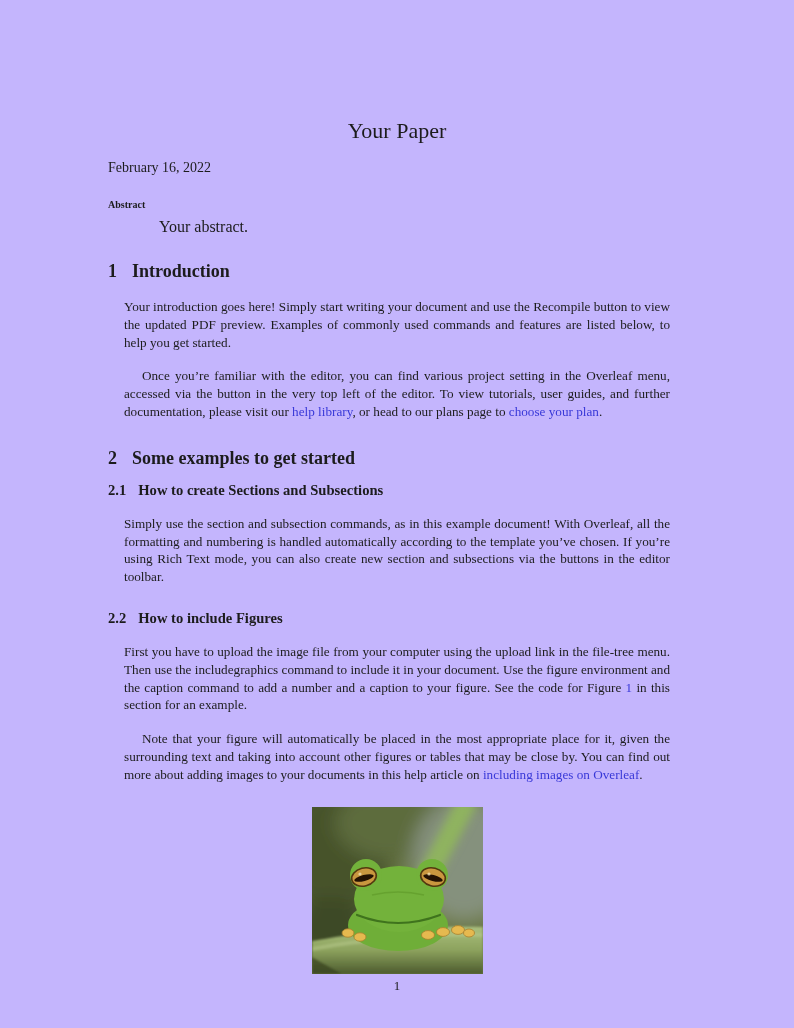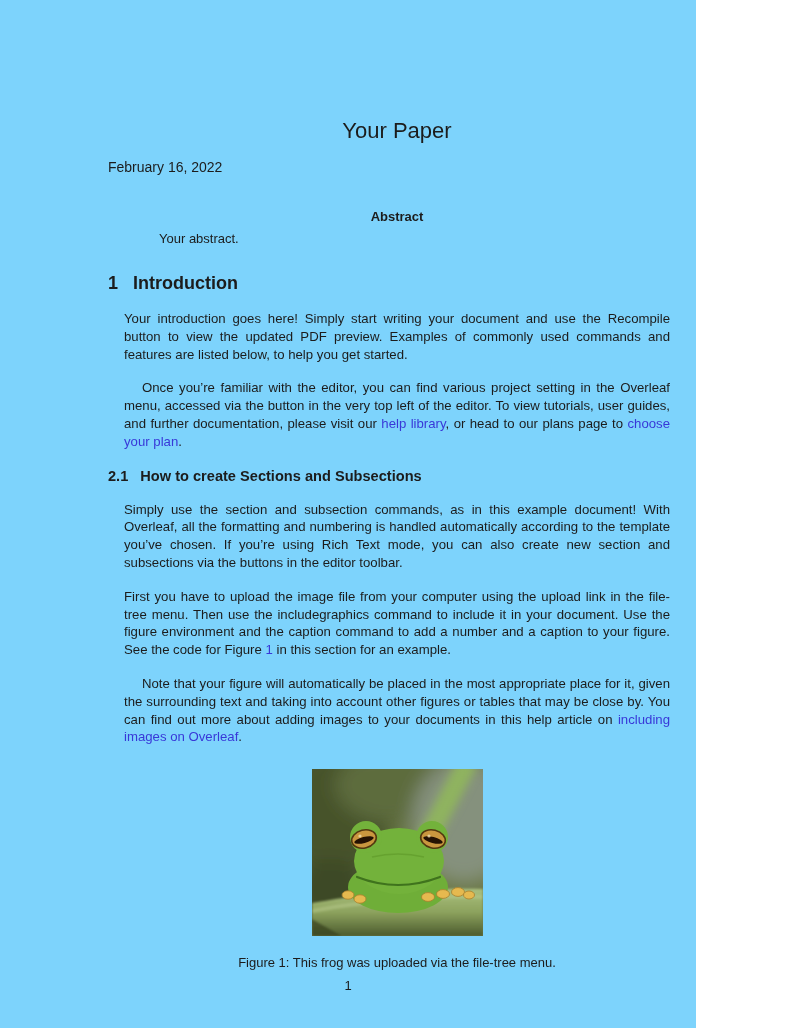--- a/index.html
+++ b/index.html
@@ -2,25 +2,25 @@
 <html><head>
 <meta charset="utf-8">
 <style>
   html, body {
     margin: 0;
     padding: 0;
     background: #ffffff;
   }
   .page {
     position: relative;
-    width: 696px;
+    width: 794px;
     height: 1028px;
-    background: #7dd3fc;
+    background: #c4b5fd;
     overflow: hidden;
-    font-family: Liberation Sans, sans-serif;
+    font-family: Liberation Serif, serif;
     color: #1c1c1c;
   }
   .content {
     position: absolute;
     left: 108px;
     top: 0;
     width: 578px;
   }
   .title {
     margin: 0;
@@ -35,30 +35,29 @@
     text-align: center;
     font-size: 14px;
     line-height: 17px;
   }
   .date {
     margin-top: 15px;
     font-size: 14px;
     line-height: 17px;
   }
   .abstract-heading {
-    margin-top: 33px;
-    text-align: center;
+    margin-top: 21px;
     font-weight: bold;
-    font-size: 13px;
+    font-size: 10px;
     line-height: 15px;
   }
   .abstract-text {
     margin: 7px 34px 0 34px;
     text-indent: 17px;
-    font-size: 13px;
+    font-size: 16px;
     line-height: 15px;
   }
   h2.section {
     margin: 26px 0 11px 0;
     font-size: 18px;
     line-height: 22px;
     font-weight: bold;
   }
   h3.subsection {
     margin: 12px 0 10px 0;
@@ -116,24 +115,26 @@
     <h1 class="title">Your Paper</h1>
     <div class="date">February 16, 2022</div>
 
     <div class="abstract-heading">Abstract</div>
     <p class="abstract-text">Your abstract.</p>
 
     <h2 class="section"><span class="sec-num">1</span><span>Introduction</span></h2>
     <p class="body"><span>Your introduction goes here! Simply start writing your document and use the Recompile button to view the updated PDF preview. Examples of commonly used commands and features are listed below, to help you get started.</span></p>
     <p class="body indent"><span>Once you’re familiar with the editor, you can find various project setting in the Overleaf menu, accessed via the button in the very top left of the editor. To view tutorials, user guides, and further documentation, please visit our </span><a class="link" style="color: rgb(56, 56, 216);">help library</a><span>, or head to our plans page to </span><a class="link" style="color: rgb(56, 56, 216);">choose your plan</a><span>.</span></p>
 
+    <h2 class="section"><span class="sec-num">2</span><span>Some examples to get started</span></h2>
 
     <h3 class="subsection"><span class="sub-num">2.1</span><span>How to create Sections and Subsections</span></h3>
     <p class="body"><span>Simply use the section and subsection commands, as in this example document! With Overleaf, all the formatting and numbering is handled automatically according to the template you’ve chosen. If you’re using Rich Text mode, you can also create new section and subsections via the buttons in the editor toolbar.</span></p>
 
+    <h3 class="subsection second"><span class="sub-num">2.2</span><span>How to include Figures</span></h3>
     <p class="body"><span>First you have to upload the image file from your computer using the upload link in the file-tree menu. Then use the includegraphics command to include it in your document. Use the figure environment and the caption command to add a number and a caption to your figure. See the code for Figure </span><a class="link" style="color: rgb(56, 56, 216);">1</a><span> in this section for an example.</span></p>
     <p class="body indent"><span>Note that your figure will automatically be placed in the most appropriate place for it, given the surrounding text and taking into account other figures or tables that may be close by. You can find out more about adding images to your documents in this help article on </span><a class="link" style="color: rgb(56, 56, 216);">including images on Overleaf</a><span>.</span></p>
 
     <div class="figure-block">
       <svg class="figure-image" viewBox="0 0 171 167" xmlns="http://www.w3.org/2000/svg" role="img" aria-label="frog photo">
         <defs>
           <filter id="blurBig" x="-40%" y="-40%" width="180%" height="180%">
               <feGaussianBlur stdDeviation="9"></feGaussianBlur>
             </filter>
           <filter id="blurMid" x="-40%" y="-40%" width="180%" height="180%">
@@ -182,18 +183,17 @@
             <path d="M60,88 Q86,82 112,88" stroke="#5d9728" stroke-width="1.4" fill="none" opacity="0.6"></path>
             <ellipse cx="36" cy="126" rx="6" ry="4.2" fill="#e6b94f" stroke="#a87f2c" stroke-width="0.8"></ellipse>
             <ellipse cx="48" cy="130" rx="6" ry="4.2" fill="#e6b94f" stroke="#a87f2c" stroke-width="0.8"></ellipse>
             <ellipse cx="116" cy="128" rx="6.5" ry="4.4" fill="#e6b94f" stroke="#a87f2c" stroke-width="0.8"></ellipse>
             <ellipse cx="131" cy="125" rx="6.5" ry="4.4" fill="#e6b94f" stroke="#a87f2c" stroke-width="0.8"></ellipse>
             <ellipse cx="146" cy="123" rx="6.5" ry="4.4" fill="#e6b94f" stroke="#a87f2c" stroke-width="0.8"></ellipse>
             <ellipse cx="157" cy="126" rx="5.5" ry="4" fill="#e6b94f" stroke="#a87f2c" stroke-width="0.8"></ellipse>
           </g>
         </g>
       </svg>
-      <div class="figure-caption">Figure 1: This frog was uploaded via the file-tree menu.</div>
     </div>
   </div>
 
   <div class="page-number">1</div>
 </div>
 
 </body></html>

